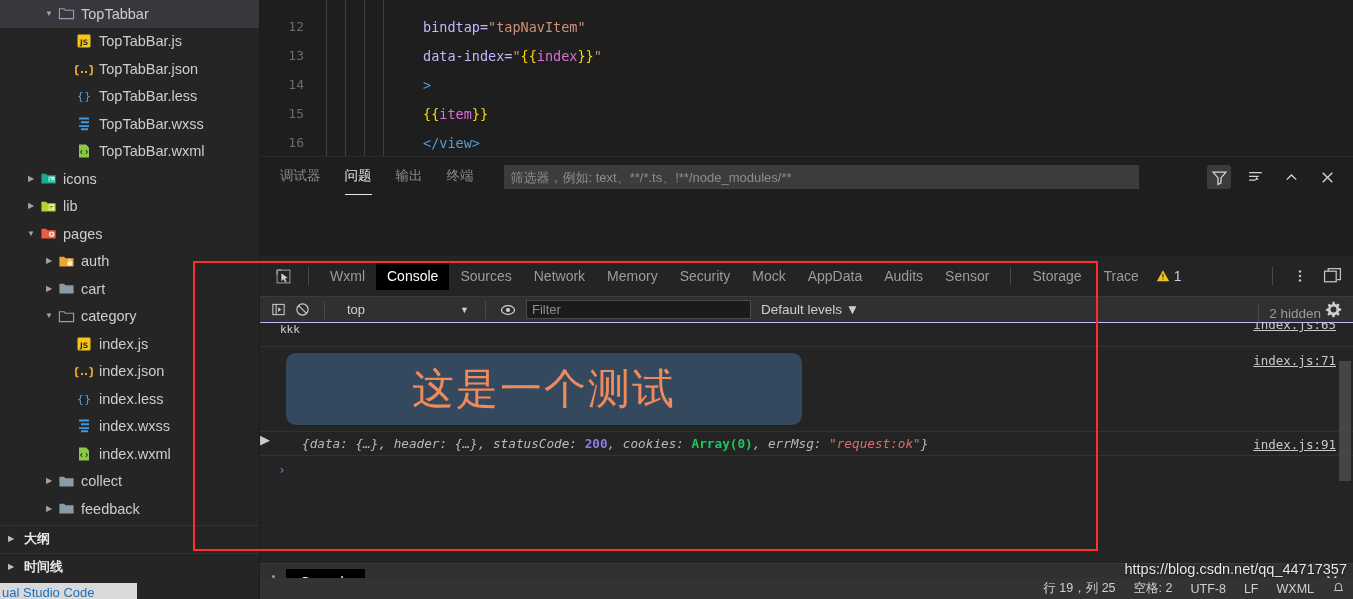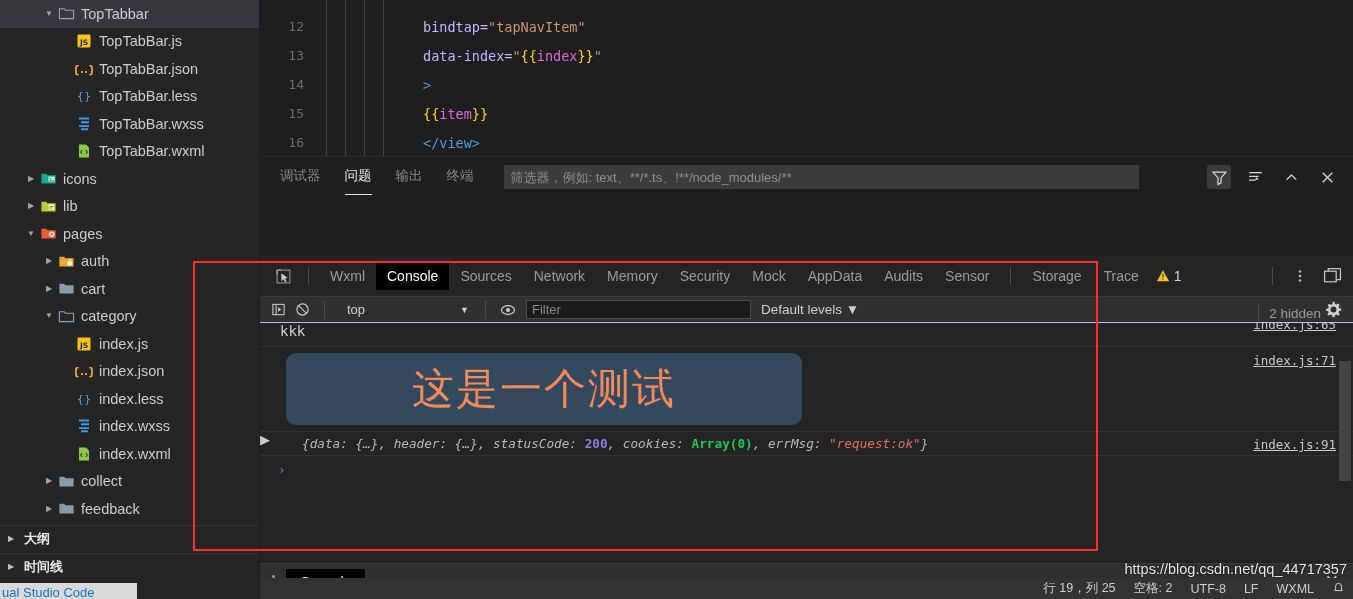--- a/index.html
+++ b/index.html
@@ -119,21 +119,21 @@
   .tright{ margin-left:auto; display:flex; align-items:flex-end; 
          padding-right:8px; }
   .hidden-cnt{ color:#9b9b9b; font-size:13.5px; }
 
   .clog{ flex:1; position:relative; overflow:hidden; background:#242424; }
   .logrow{ position:relative; border-bottom:1px solid #323232; display:flex;
        align-items:flex-start; min-height:24px; }
   .logrow .src{ position:absolute; right:17px; top:4px; color:#c9c9c9;
        font-family:"DejaVu Sans Mono","Liberation Mono",monospace; font-size:12.5px;
        text-decoration:underline; cursor:pointer; }
-  .kkk{ font-family:"DejaVu Sans Mono","Liberation Mono",monospace; font-size:14px;
+  .kkk{ font-family:"DejaVu Sans Mono","Liberation Mono",monospace; font-size:11px;
        color:#d0d0d0; padding:0 0 0 20px; height:14px; overflow:hidden; }
   .bluebox{
        margin:6px 0 6px 26px; width:516px; height:72px; background:#34495e;
        border-radius:10px; color:#f08a5d; font-size:42px; display:flex;
        align-items:center; justify-content:center; letter-spacing:2px;
   }
   .objline{ font-family:"DejaVu Sans Mono","Liberation Mono",monospace;
        font-size:12.7px; font-style:italic; color:#b9b9b9; padding:4px 0 4px 32px;
        white-space:nowrap; }
   .num{ color:#8f7ce0; font-style:normal; font-weight:bold; }

